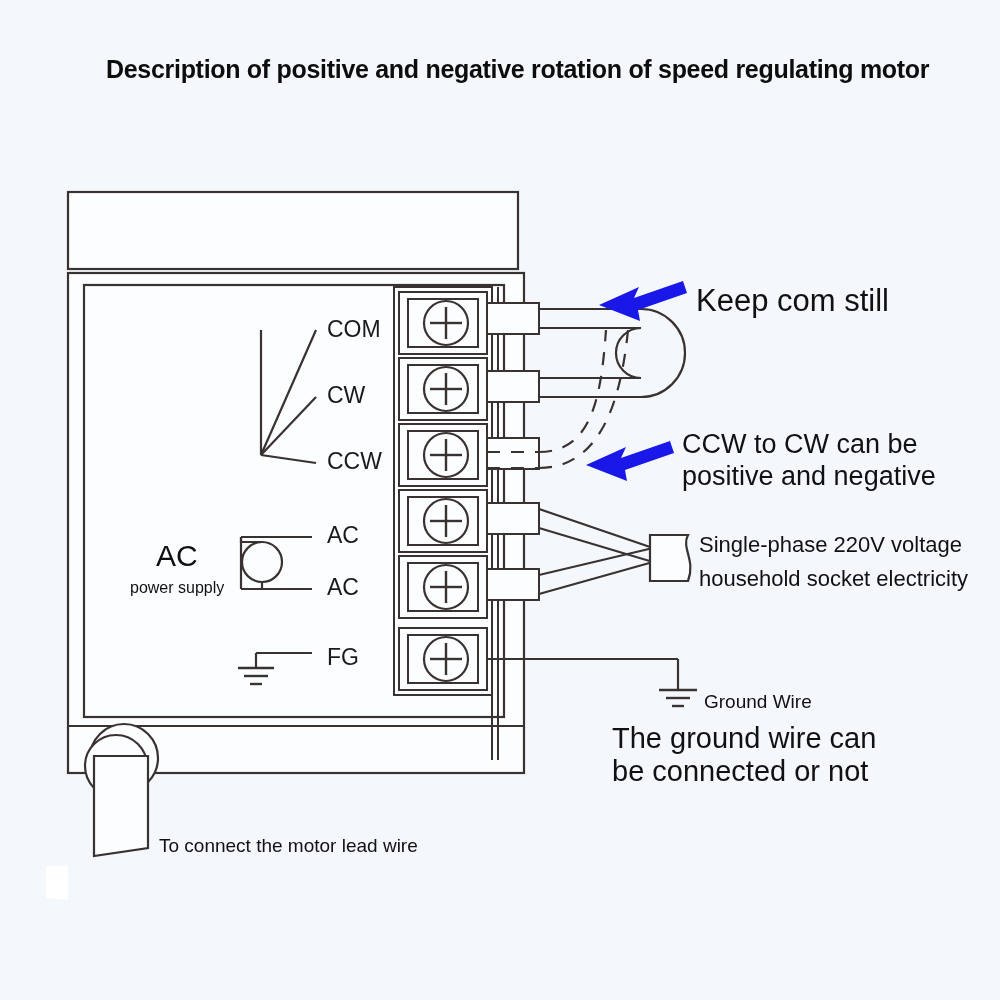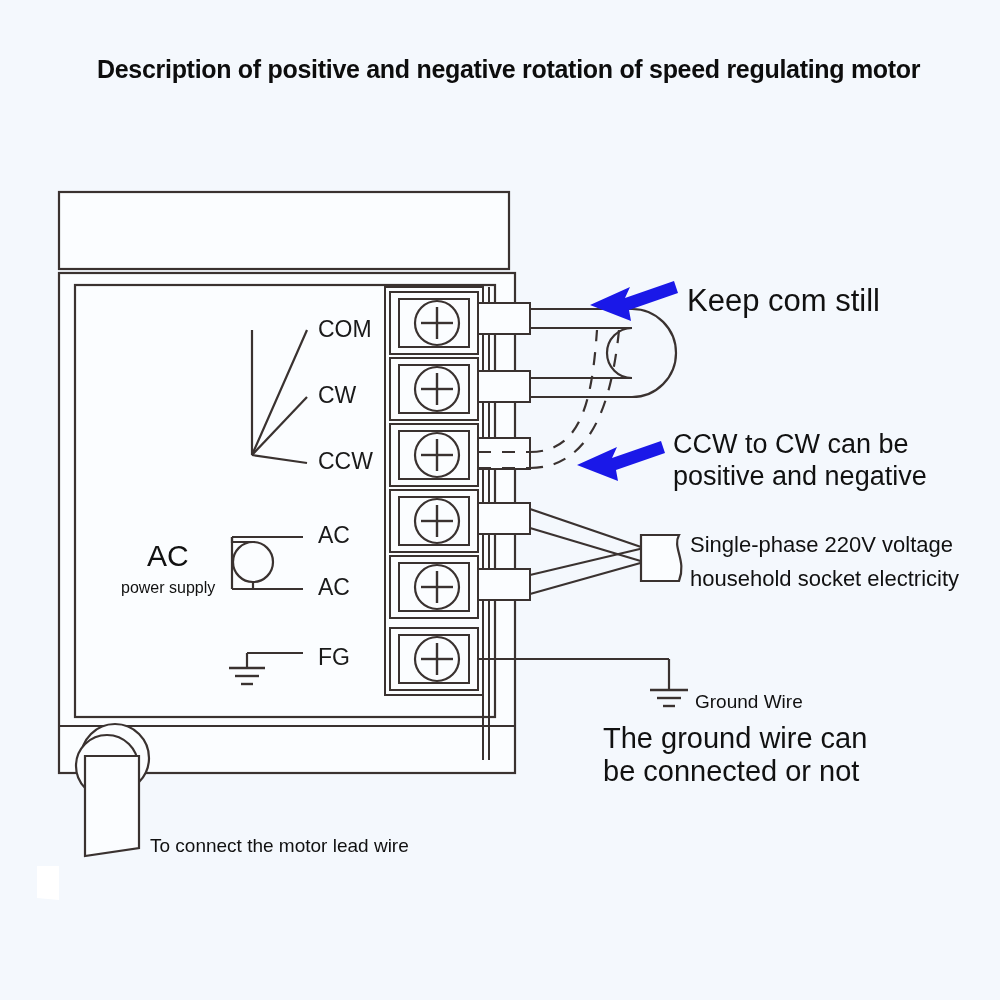--- a/index.html
+++ b/index.html
@@ -10,21 +10,21 @@
   body {
     width: 1000px;
     height: 1000px;
     background: #f4f8fd;
     font-family: "Liberation Sans", sans-serif;
     position: relative;
     overflow: hidden;
   }
   #diagram-root {
     position: absolute;
-    left: 7px;
+    left: 16px;
     top: 0;
     width: 956px;
     height: 1000px;
   }
   svg#scene {
     display: block;
     width: 1000px;
     height: 1000px;
   }
   .stroke-dark {

